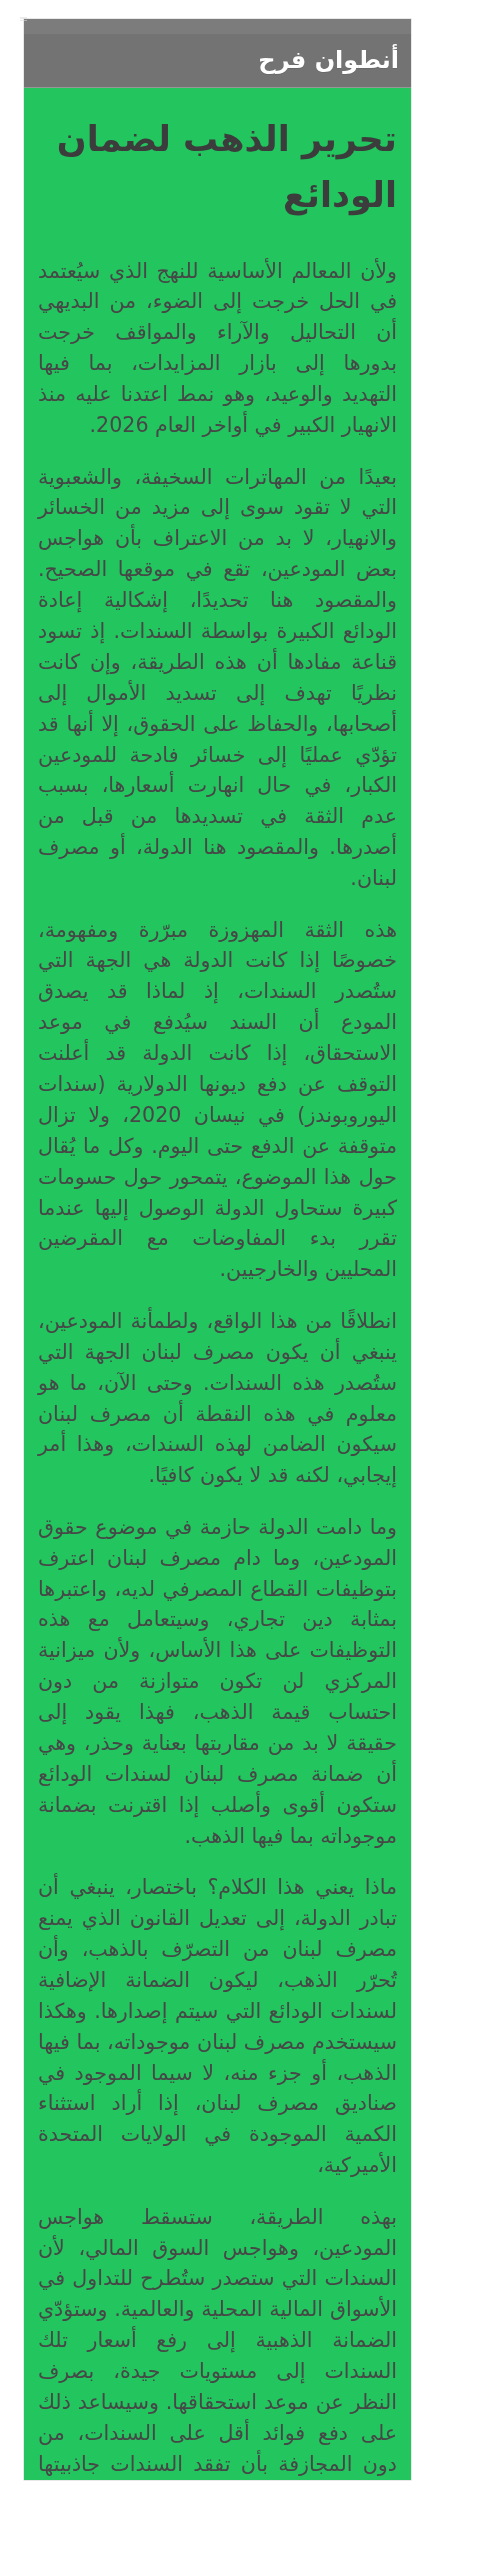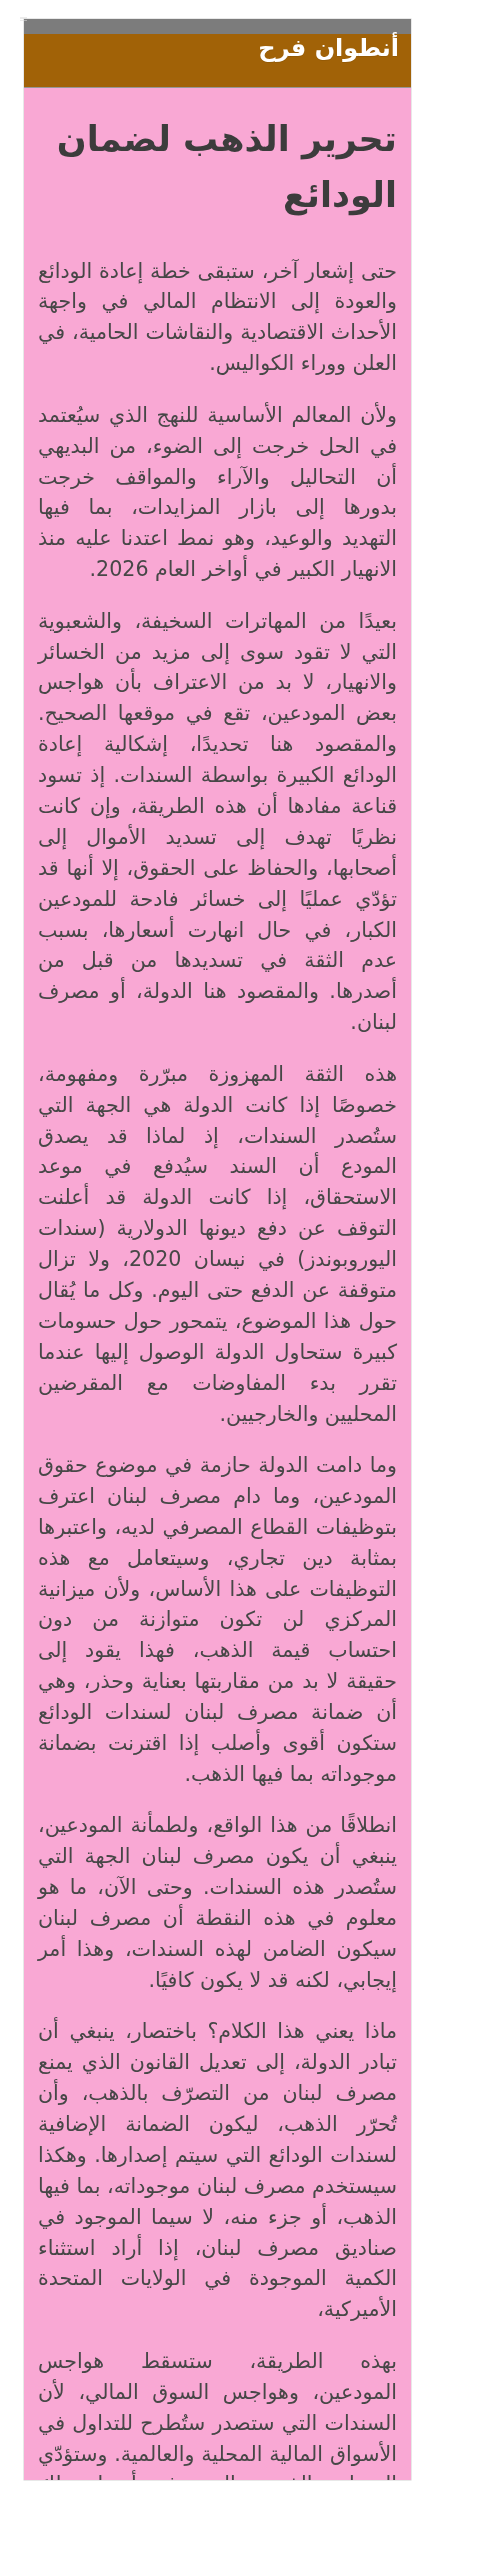--- a/index.html
+++ b/index.html
@@ -30,39 +30,39 @@
   .top-strip {
     height: 14.7px;
     width: 100%;
     background: #7c7c7c;
   }
 
   .author-bar {
     height: 54px;
     width: 100%;
     box-sizing: border-box;
-    background: #a16207;
+    background: #737373;
     border-bottom: 0.5px solid #979797;
     display: flex;
-    align-items: flex-start;
+    align-items: center;
     padding: 0 12px;
   }
   .author-name {
     color: #ffffff;
     font-size: 24px;
     font-weight: bold;
     letter-spacing: 0;
     text-shadow: 0 0.5px 0.5px rgba(0,0,0,0.08);
   }
 
   .article-content {
     box-sizing: border-box;
     width: 100%;
     height: 2392px;
-    background: #f9a8d4;
+    background: #22c55e;
     padding: 23px 14px 16.3px 14px;
     overflow: hidden;
     direction: rtl;
   }
 
   .article-title {
     margin: 0 0 31.5px 0;
     color: #3c3c3c;
     font-size: 35px;
     line-height: 1.62;
@@ -107,25 +107,24 @@
   <div class="top-strip"></div>
 
   <div class="author-bar">
     <span class="author-name">أنطوان فرح</span>
   </div>
 
   <div class="article-content">
     <h1 class="article-title">تحرير الذهب لضمان الودائع</h1>
 
     <div class="article-body">
-      <p>حتى إشعار آخر، ستبقى خطة إعادة الودائع والعودة إلى الانتظام المالي في واجهة الأحداث الاقتصادية والنقاشات الحامية، في العلن ووراء الكواليس.</p>
       <p>ولأن المعالم الأساسية للنهج الذي سيُعتمد في الحل خرجت إلى الضوء، من البديهي أن التحاليل والآراء والمواقف خرجت بدورها إلى بازار المزايدات، بما فيها التهديد والوعيد، وهو نمط اعتدنا عليه منذ الانهيار الكبير في أواخر العام 2026.</p>
       <p>بعيدًا من المهاترات السخيفة، والشعبوية التي لا تقود سوى إلى مزيد من الخسائر والانهيار، لا بد من الاعتراف بأن هواجس بعض المودعين، تقع في موقعها الصحيح. والمقصود هنا تحديدًا، إشكالية إعادة الودائع الكبيرة بواسطة السندات. إذ تسود قناعة مفادها أن هذه الطريقة، وإن كانت نظريًا تهدف إلى تسديد الأموال إلى أصحابها، والحفاظ على الحقوق، إلا أنها قد تؤدّي عمليًا إلى خسائر فادحة للمودعين الكبار، في حال انهارت أسعارها، بسبب عدم الثقة في تسديدها من قبل من أصدرها. والمقصود هنا الدولة، أو مصرف لبنان.</p>
       <p>هذه الثقة المهزوزة مبرّرة ومفهومة، خصوصًا إذا كانت الدولة هي الجهة التي ستُصدر السندات، إذ لماذا قد يصدق المودع أن السند سيُدفع في موعد الاستحقاق، إذا كانت الدولة قد أعلنت التوقف عن دفع ديونها الدولارية (سندات اليوروبوندز) في نيسان 2020، ولا تزال متوقفة عن الدفع حتى اليوم. وكل ما يُقال حول هذا الموضوع، يتمحور حول حسومات كبيرة ستحاول الدولة الوصول إليها عندما تقرر بدء المفاوضات مع المقرضين المحليين والخارجيين.</p>
+      <p>انطلاقًا من هذا الواقع، ولطمأنة المودعين، ينبغي أن يكون مصرف لبنان الجهة التي ستُصدر هذه السندات. وحتى الآن، ما هو معلوم في هذه النقطة أن مصرف لبنان سيكون الضامن لهذه السندات، وهذا أمر إيجابي، لكنه قد لا يكون كافيًا.</p>
       <p>وما دامت الدولة حازمة في موضوع حقوق المودعين، وما دام مصرف لبنان اعترف بتوظيفات القطاع المصرفي لديه، واعتبرها بمثابة دين تجاري، وسيتعامل مع هذه التوظيفات على هذا الأساس، ولأن ميزانية المركزي لن تكون متوازنة من دون احتساب قيمة الذهب، فهذا يقود إلى حقيقة لا بد من مقاربتها بعناية وحذر، وهي أن ضمانة مصرف لبنان لسندات الودائع ستكون أقوى وأصلب إذا اقترنت بضمانة موجوداته بما فيها الذهب.</p>
-      <p>انطلاقًا من هذا الواقع، ولطمأنة المودعين، ينبغي أن يكون مصرف لبنان الجهة التي ستُصدر هذه السندات. وحتى الآن، ما هو معلوم في هذه النقطة أن مصرف لبنان سيكون الضامن لهذه السندات، وهذا أمر إيجابي، لكنه قد لا يكون كافيًا.</p>
       <p>ماذا يعني هذا الكلام؟ باختصار، ينبغي أن تبادر الدولة، إلى تعديل القانون الذي يمنع مصرف لبنان من التصرّف بالذهب، وأن تُحرّر الذهب، ليكون الضمانة الإضافية لسندات الودائع التي سيتم إصدارها. وهكذا سيستخدم مصرف لبنان موجوداته، بما فيها الذهب، أو جزء منه، لا سيما الموجود في صناديق مصرف لبنان، إذا أراد استثناء الكمية الموجودة في الولايات المتحدة الأميركية،</p>
       <p>بهذه الطريقة، ستسقط هواجس المودعين، وهواجس السوق المالي، لأن السندات التي ستصدر ستُطرح للتداول في الأسواق المالية المحلية والعالمية. وستؤدّي الضمانة الذهبية إلى رفع أسعار تلك السندات إلى مستويات جيدة، بصرف النظر عن موعد استحقاقها. وسيساعد ذلك على دفع فوائد أقل على السندات، من دون المجازفة بأن تفقد السندات جاذبيتها في التداول. وستكون فرصة جيدة لتنشيط السوق المالي اللبناني، الذي يعاني منذ ما قبل الانهيار، من انكماش مزمن، قياسًا بحركة الأسواق المالية العربية.</p>
 
     </div>
   </div>
 </div>
 
 
 </body></html>

